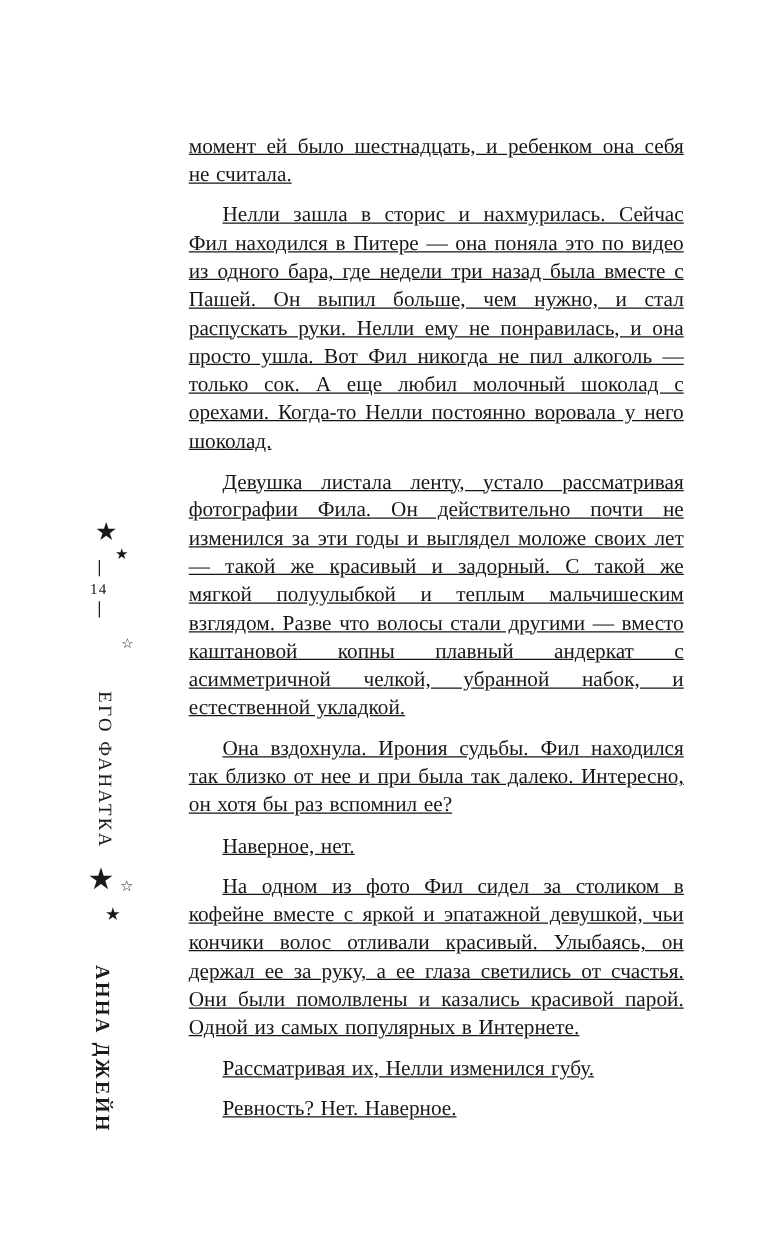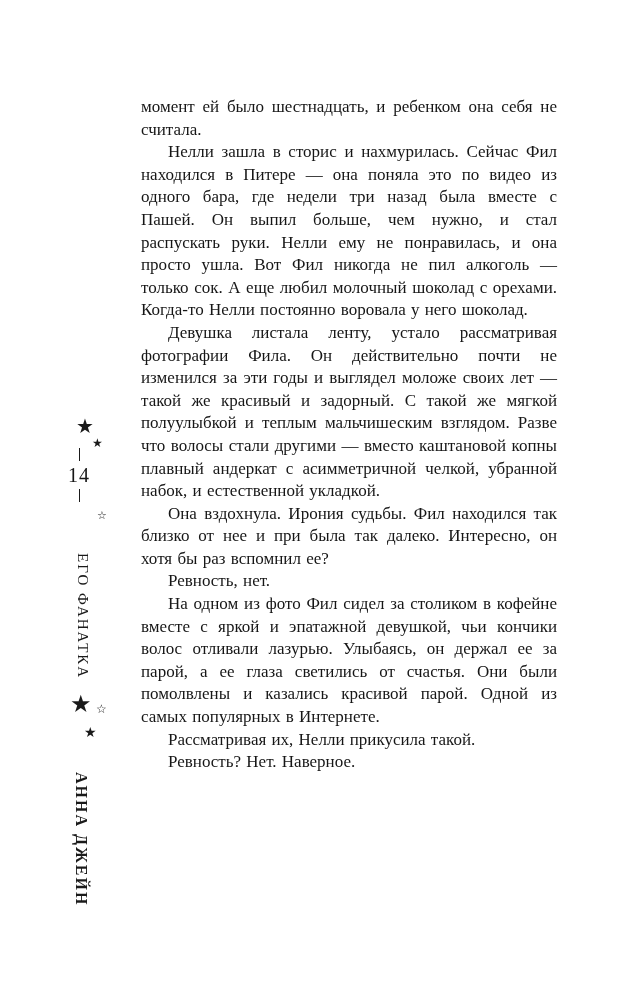--- a/index.html
+++ b/index.html
@@ -46,21 +46,21 @@
     width: 30px;
     text-align: center;
   }
   .page-num-rule {
     width: 1px;
     height: 13px;
     background: #1a1a1a;
     margin: 0 auto;
   }
   .page-num {
-    font-size: 20px;
+    font-size: 12px;
     line-height: 1;
     padding: 4px 0;
     letter-spacing: 1px;
   }
 
   .vert-text {
     position: absolute;
     writing-mode: vertical-rl;
     white-space: nowrap;
     color: #1a1a1a;
@@ -83,23 +83,24 @@
   .text-block {
     position: absolute;
     left: 141px;
     top: 96px;
     width: 416px;
     font-size: 17px;
     line-height: 22.6px;
     text-align: justify;
   }
   .text-block p {
-    margin: 0;
+    margin: 10px;
     text-indent: 27px;
     word-spacing: 1px;
+    text-decoration: underline;
   }
   .text-block p.no-indent {
     text-indent: 0;
   }
 </style>
 </head>
 <body>
 
 <div class="page">
 
@@ -123,19 +124,19 @@
 
     <div class="vert-text author-vert">АННА ДЖЕЙН</div>
 
   </div>
 
   <div class="text-block">
     <p class="no-indent">момент ей было шестнадцать, и ребенком она себя не считала.</p>
     <p>Нелли зашла в сторис и нахмурилась. Сейчас Фил находился в Питере — она поняла это по видео из одного бара, где недели три назад была вместе с Пашей. Он выпил больше, чем нужно, и стал распускать руки. Нелли ему не понравилась, и она просто ушла. Вот Фил никогда не пил алкоголь — только сок. А еще любил молочный шоколад с орехами. Когда-то Нелли постоянно воровала у него шоколад.</p>
     <p>Девушка листала ленту, устало рассматривая фотографии Фила. Он действительно почти не изменился за эти годы и выглядел моложе своих лет — такой же красивый и задорный. С такой же мягкой полуулыбкой и теплым мальчишеским взглядом. Разве что волосы стали другими — вместо каштановой копны плавный андеркат с асимметричной челкой, убранной набок, и естественной укладкой.</p>
     <p>Она вздохнула. Ирония судьбы. Фил находился так близко от нее и при была так далеко. Интересно, он хотя бы раз вспомнил ее?</p>
-    <p>Ревность, нет.</p>
-    <p>На одном из фото Фил сидел за столиком в кофейне вместе с яркой и эпатажной девушкой, чьи кончики волос отливали лазурью. Улыбаясь, он держал ее за парой, а ее глаза светились от счастья. Они были помолвлены и казались красивой парой. Одной из самых популярных в Интернете.</p>
-    <p>Рассматривая их, Нелли прикусила такой.</p>
+    <p>Наверное, нет.</p>
+    <p>На одном из фото Фил сидел за столиком в кофейне вместе с яркой и эпатажной девушкой, чьи кончики волос отливали красивый. Улыбаясь, он держал ее за руку, а ее глаза светились от счастья. Они были помолвлены и казались красивой парой. Одной из самых популярных в Интернете.</p>
+    <p>Рассматривая их, Нелли изменился губу.</p>
     <p>Ревность? Нет. Наверное.</p>
   </div>
 
 </div>
 
 </body></html>

